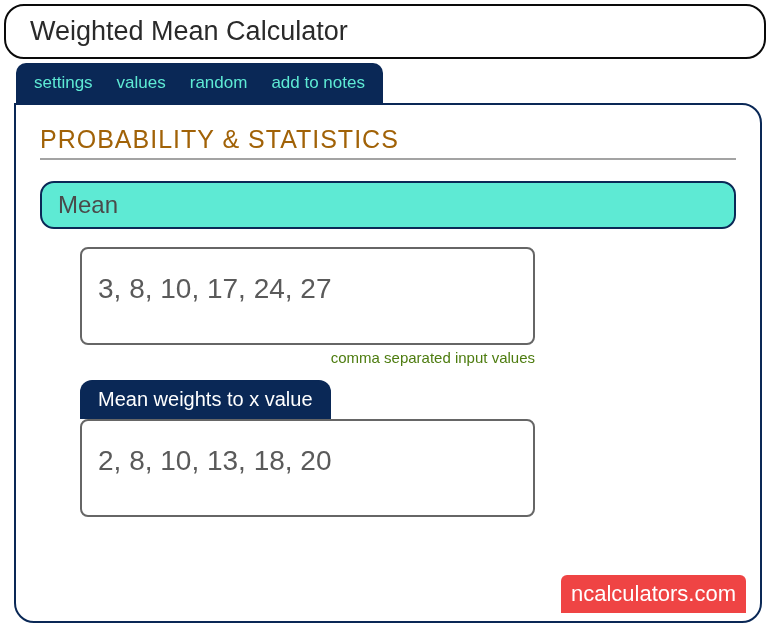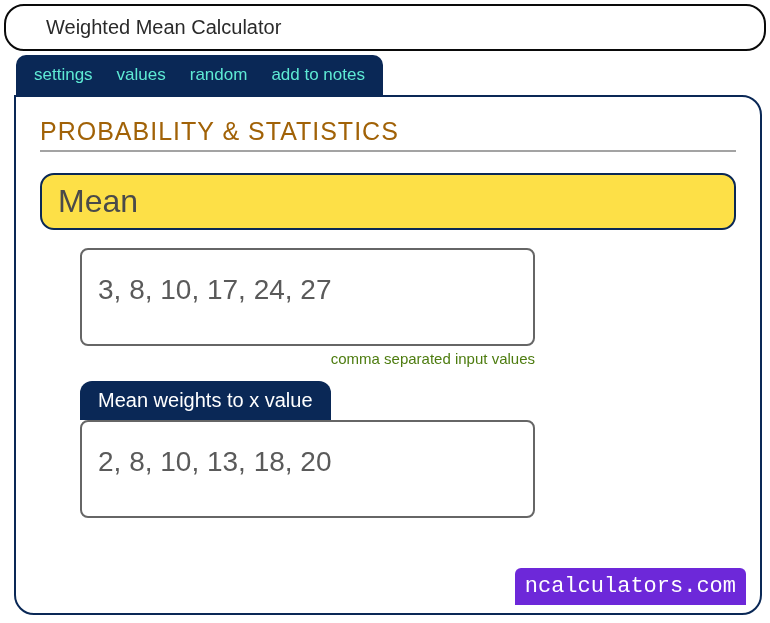--- a/index.html
+++ b/index.html
@@ -14,24 +14,23 @@
       background: #fff;
       padding: 4px;
     }
     .title-bar {
       border: 2px solid #0a0a0a;
       border-radius: 20px;
       padding: 10px 24px;
       margin-bottom: 4px;
     }
     .title-text {
-      font-size: 20px;
+      font-size: 27px;
       font-weight: 500;
       color: #2a2a2a;
-      margin-left: 16px;
     }
     .toolbar {
       display: inline-flex;
       background: #0a2856;
       border-radius: 10px 10px 0 0;
       padding: 10px 18px;
       gap: 24px;
       margin-left: 12px;
     }
     .toolbar-item {
@@ -62,24 +61,24 @@
     .tab-row {
       display: flex;
       gap: 18px;
       margin-bottom: 18px;
     }
     .tab {
       flex: 1;
       border: 2px solid #0a2856;
       border-radius: 14px;
       padding: 8px 16px;
-      font-size: 32px;
+      font-size: 24px;
       color: #4a4a4a;
       cursor: pointer;
-      background: #fde047;
+      background: #5eead4;
     }
     .input-group {
       margin-left: 40px;
       margin-bottom: 14px;
     }
     .input-label {
       display: inline-block;
       background: #0a2856;
       color: #fff;
       font-size: 20px;
@@ -102,26 +101,25 @@
       font-size: 15px;
       color: #4d7c0f;
       text-align: right;
       width: 455px;
       margin-top: 4px;
     }
     .brand-tag {
       position: absolute;
       right: 14px;
       bottom: 8px;
-      background: #6d28d9;
+      background: #ef4444;
       color: #fff;
       font-size: 22px;
       padding: 6px 10px;
       border-radius: 6px 6px 0 0;
-      font-family: Liberation Mono, monospace;
     }
   </style>
 </head>
 <body>
 
 
 
 <div class="title-bar">
   <div class="title-text">Weighted Mean Calculator</div>
 </div>

